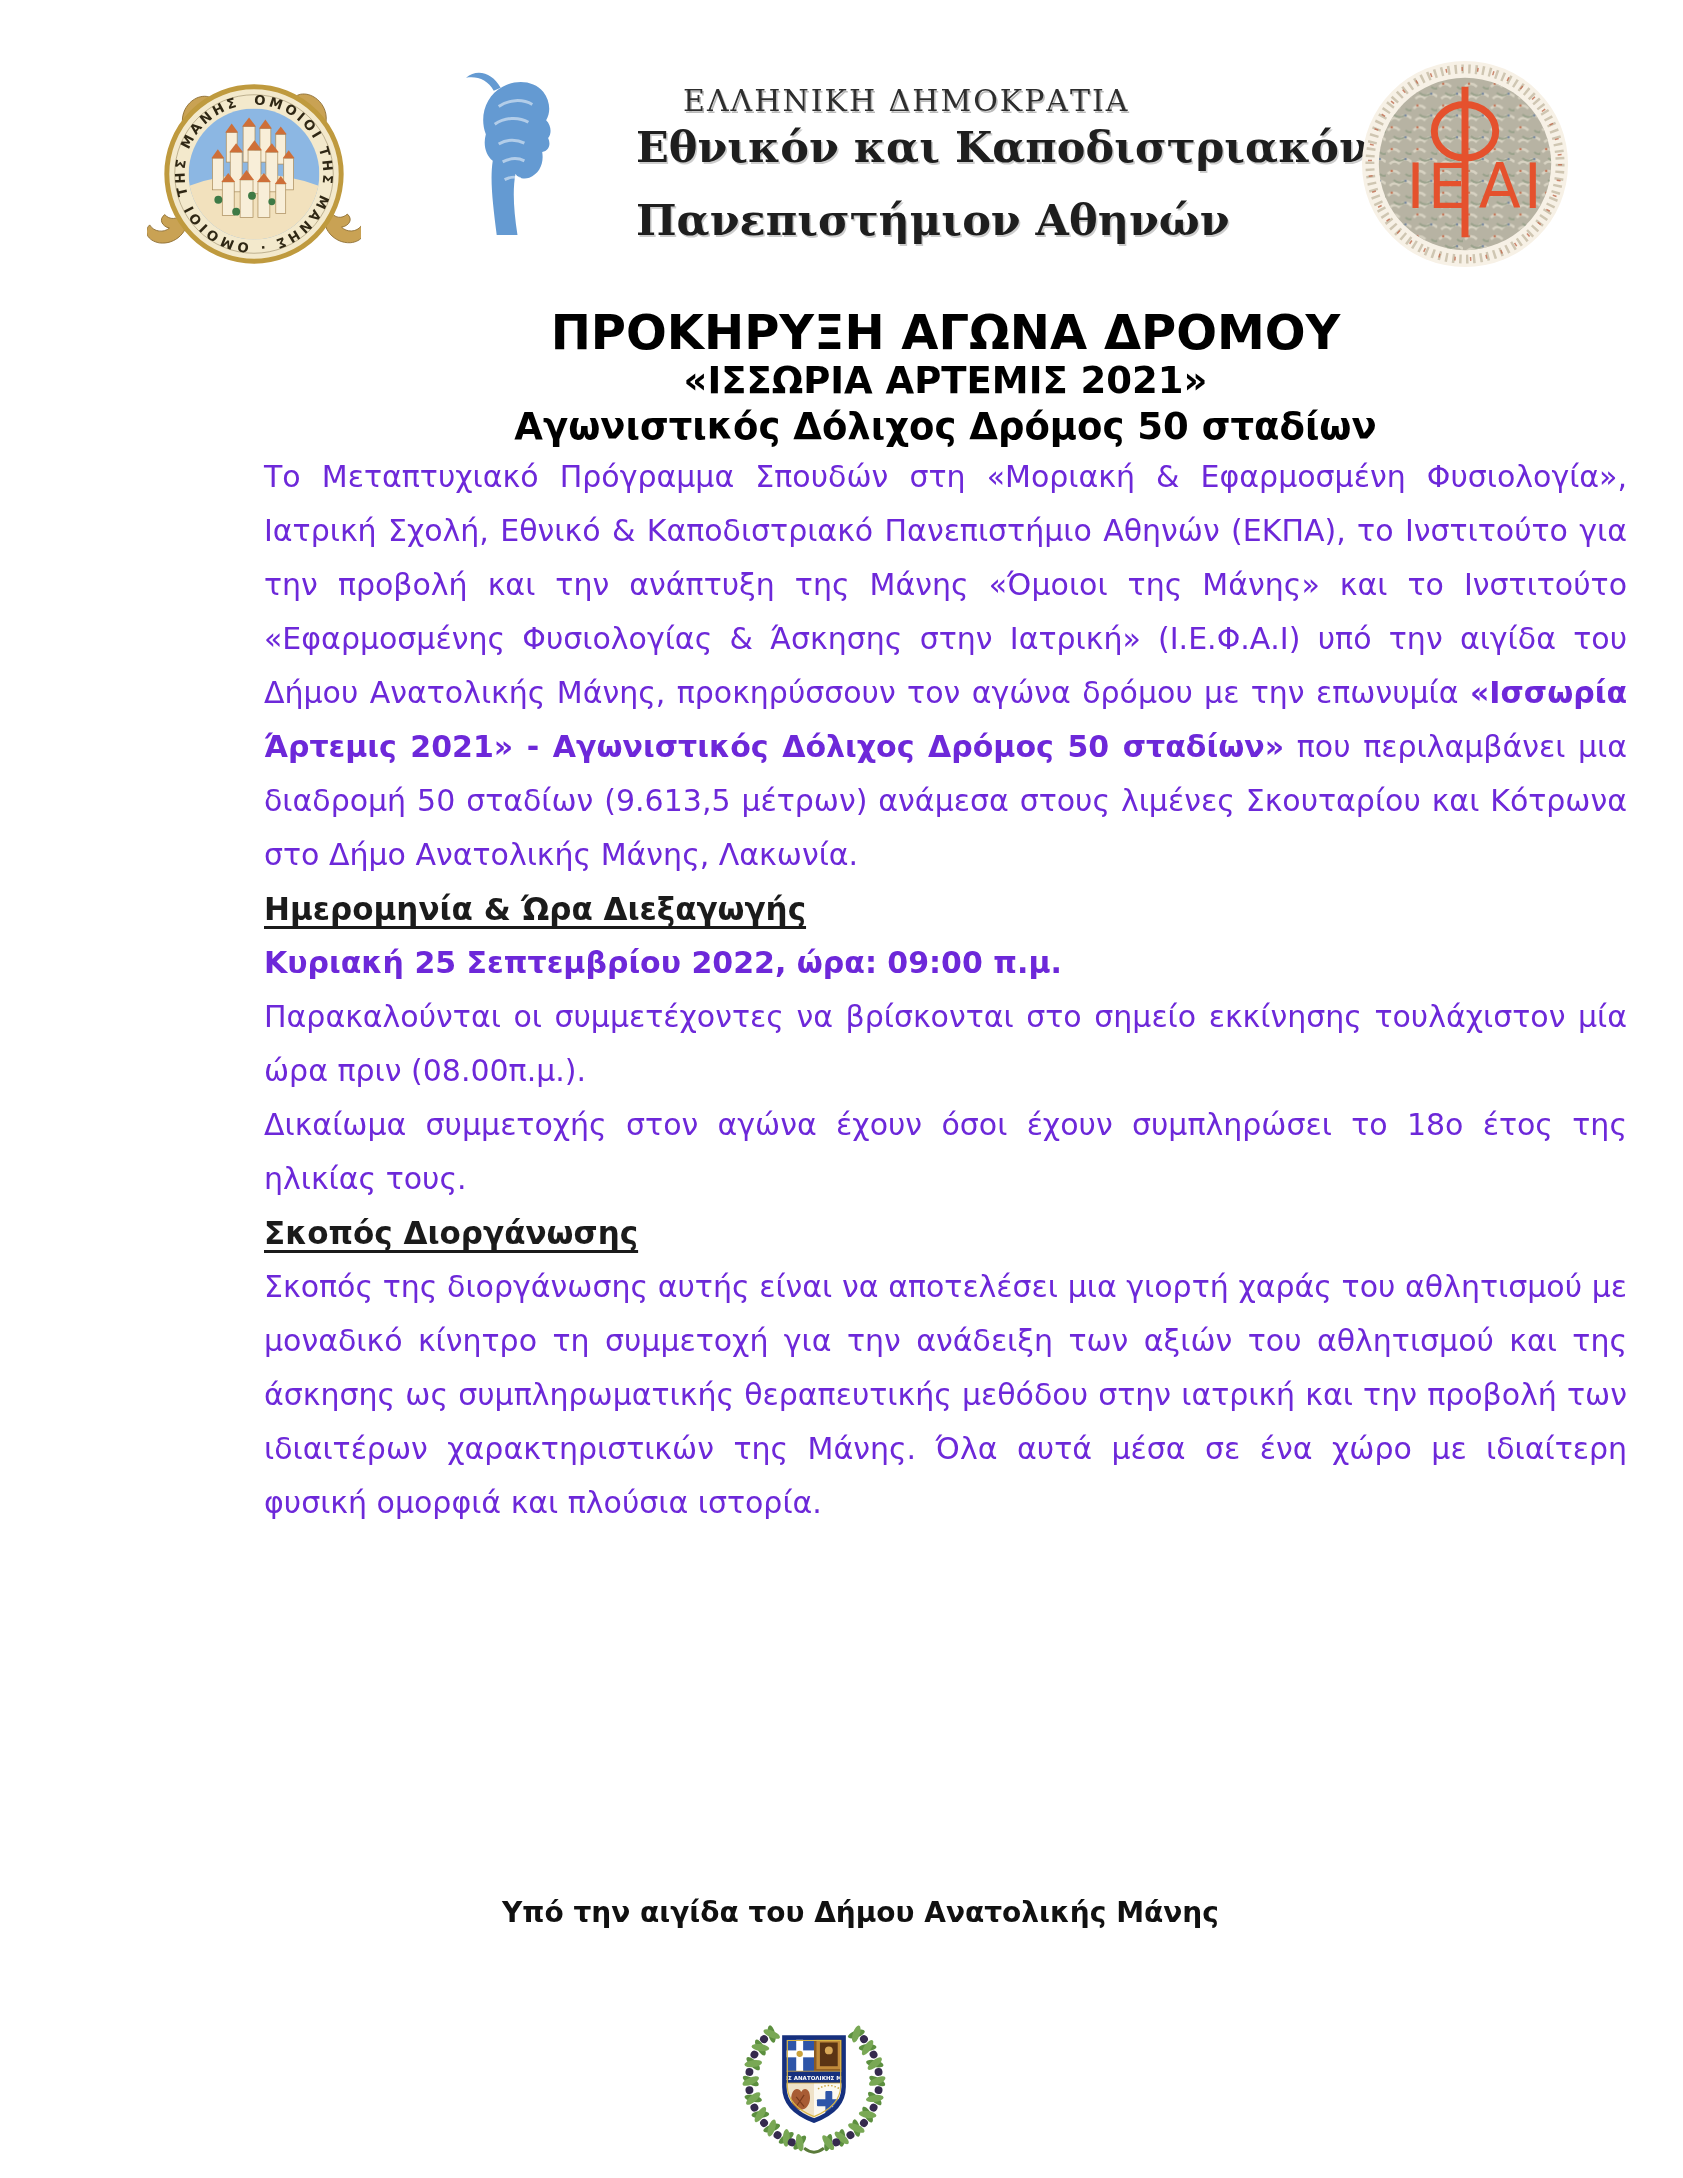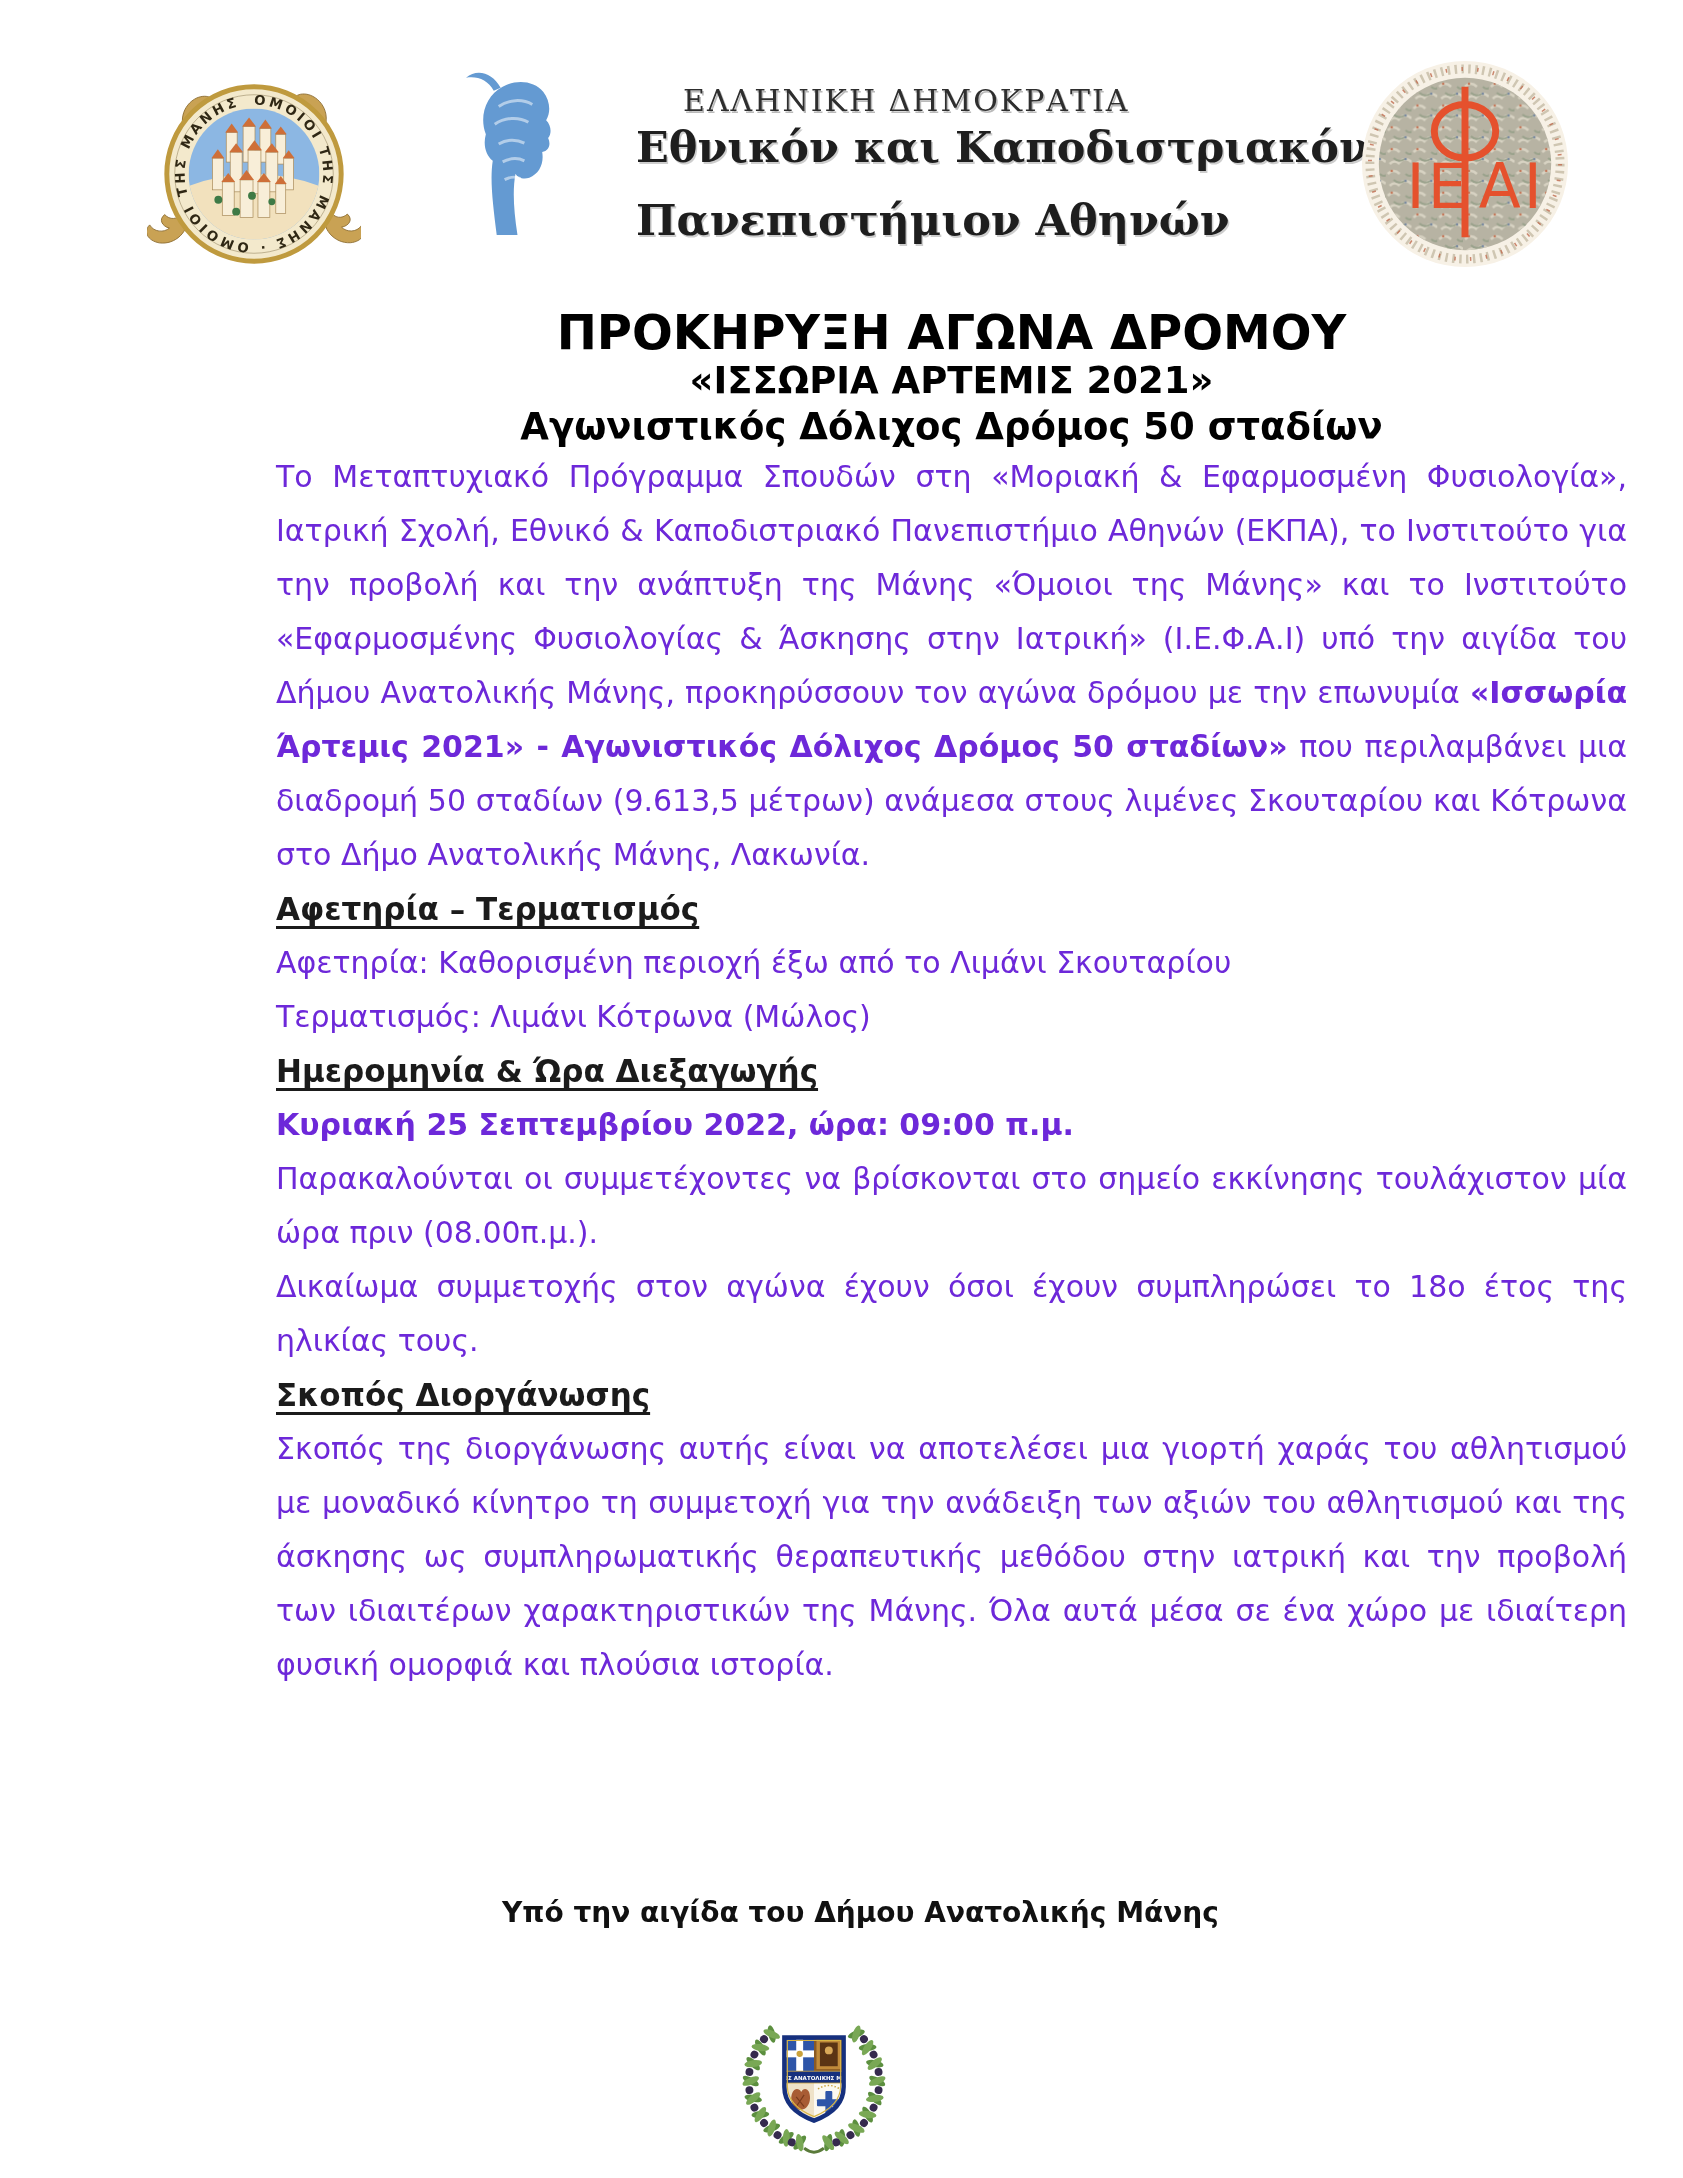--- a/index.html
+++ b/index.html
@@ -20,21 +20,21 @@
   }
   .uni-line {
     font-size:43px; font-weight:700; line-height:58px; color:#1e1e1e;
     text-shadow:1.5px 1.5px 0 rgba(130,130,130,.4);
     margin-top:15px;
   }
   .uni-line.first { margin-top:0; }
   .iefai-logo { position:absolute; left:1360px; top:59px; }
 
   
-  .content { padding:0 56px 0 264px;margin-left:12px; }
+  .content { padding:0 56px 0 264px; }
   .content p, .content h1, .content h2, .content h3 { margin:0; }
   .doc-title {
     margin-top:46px; font-size:48px; line-height:51px; font-weight:700;
     text-align:center; color:#000; letter-spacing:0px;
   }
   .doc-sub { font-size:37px; line-height:46px; font-weight:700; text-align:center; color:#000000; }
   .sub1 { margin-top:32px; }
   .sub2 { margin-top:20px; }
 
   .body-text { font-size:30px; line-height:54px; color:#6d28d9; }
@@ -163,25 +163,20 @@
   </div>
 
   <div class="content">
 
     <h1 class="doc-title">ΠΡΟΚΗΡΥΞΗ ΑΓΩΝΑ ΔΡΟΜΟΥ</h1>
     <h2 class="doc-sub sub1">«ΙΣΣΩΡΙΑ ΑΡΤΕΜΙΣ 2021»</h2>
     <h2 class="doc-sub sub2">Αγωνιστικός Δόλιχος Δρόμος 50 σταδίων</h2>
 
     <p class="body-text just intro"><span>Το Μεταπτυχιακό Πρόγραμμα Σπουδών στη «Μοριακή &amp; Εφαρμοσμένη Φυσιολογία», Ιατρική Σχολή, Εθνικό &amp; Καποδιστριακό Πανεπιστήμιο Αθηνών (ΕΚΠΑ),  το Ινστιτούτο για την προβολή και την ανάπτυξη της Μάνης «Όμοιοι της Μάνης» και το Ινστιτούτο «Εφαρμοσμένης Φυσιολογίας &amp; Άσκησης στην Ιατρική» (Ι.Ε.Φ.Α.Ι) υπό την αιγίδα του Δήμου Ανατολικής Μάνης, προκηρύσσουν τον αγώνα δρόμου με την επωνυμία </span><b>«Ισσωρία Άρτεμις 2021» - Αγωνιστικός Δόλιχος Δρόμος 50 σταδίων»</b><span> που περιλαμβάνει μια διαδρομή 50 σταδίων (9.613,5 μέτρων) ανάμεσα στους λιμένες Σκουταρίου και Κότρωνα στο Δήμο Ανατολικής Μάνης, Λακωνία.</span></p>
 
-    <section>
-      <h3 class="sec-heading sec-first">Αφετηρία – Τερματισμός</h3>
-      <p class="body-text">Αφετηρία: Καθορισμένη περιοχή έξω από το Λιμάνι Σκουταρίου</p>
-      <p class="body-text">Τερματισμός: Λιμάνι Κότρωνα (Μώλος)</p>
-    </section>
 
     <section>
       <h3 class="sec-heading sec-next">Ημερομηνία &amp; Ώρα Διεξαγωγής</h3>
       <p class="body-text bold-line">Κυριακή 25 Σεπτεμβρίου 2022, ώρα: 09:00 π.μ.</p>
       <p class="body-text just">Παρακαλούνται οι συμμετέχοντες να βρίσκονται στο σημείο εκκίνησης τουλάχιστον μία ώρα πριν (08.00π.μ.).</p>
       <p class="body-text just">Δικαίωμα συμμετοχής στον αγώνα έχουν όσοι έχουν συμπληρώσει το 18ο έτος της ηλικίας τους.</p>
     </section>
 
     <section>
       <h3 class="sec-heading sec-next">Σκοπός Διοργάνωσης</h3>

